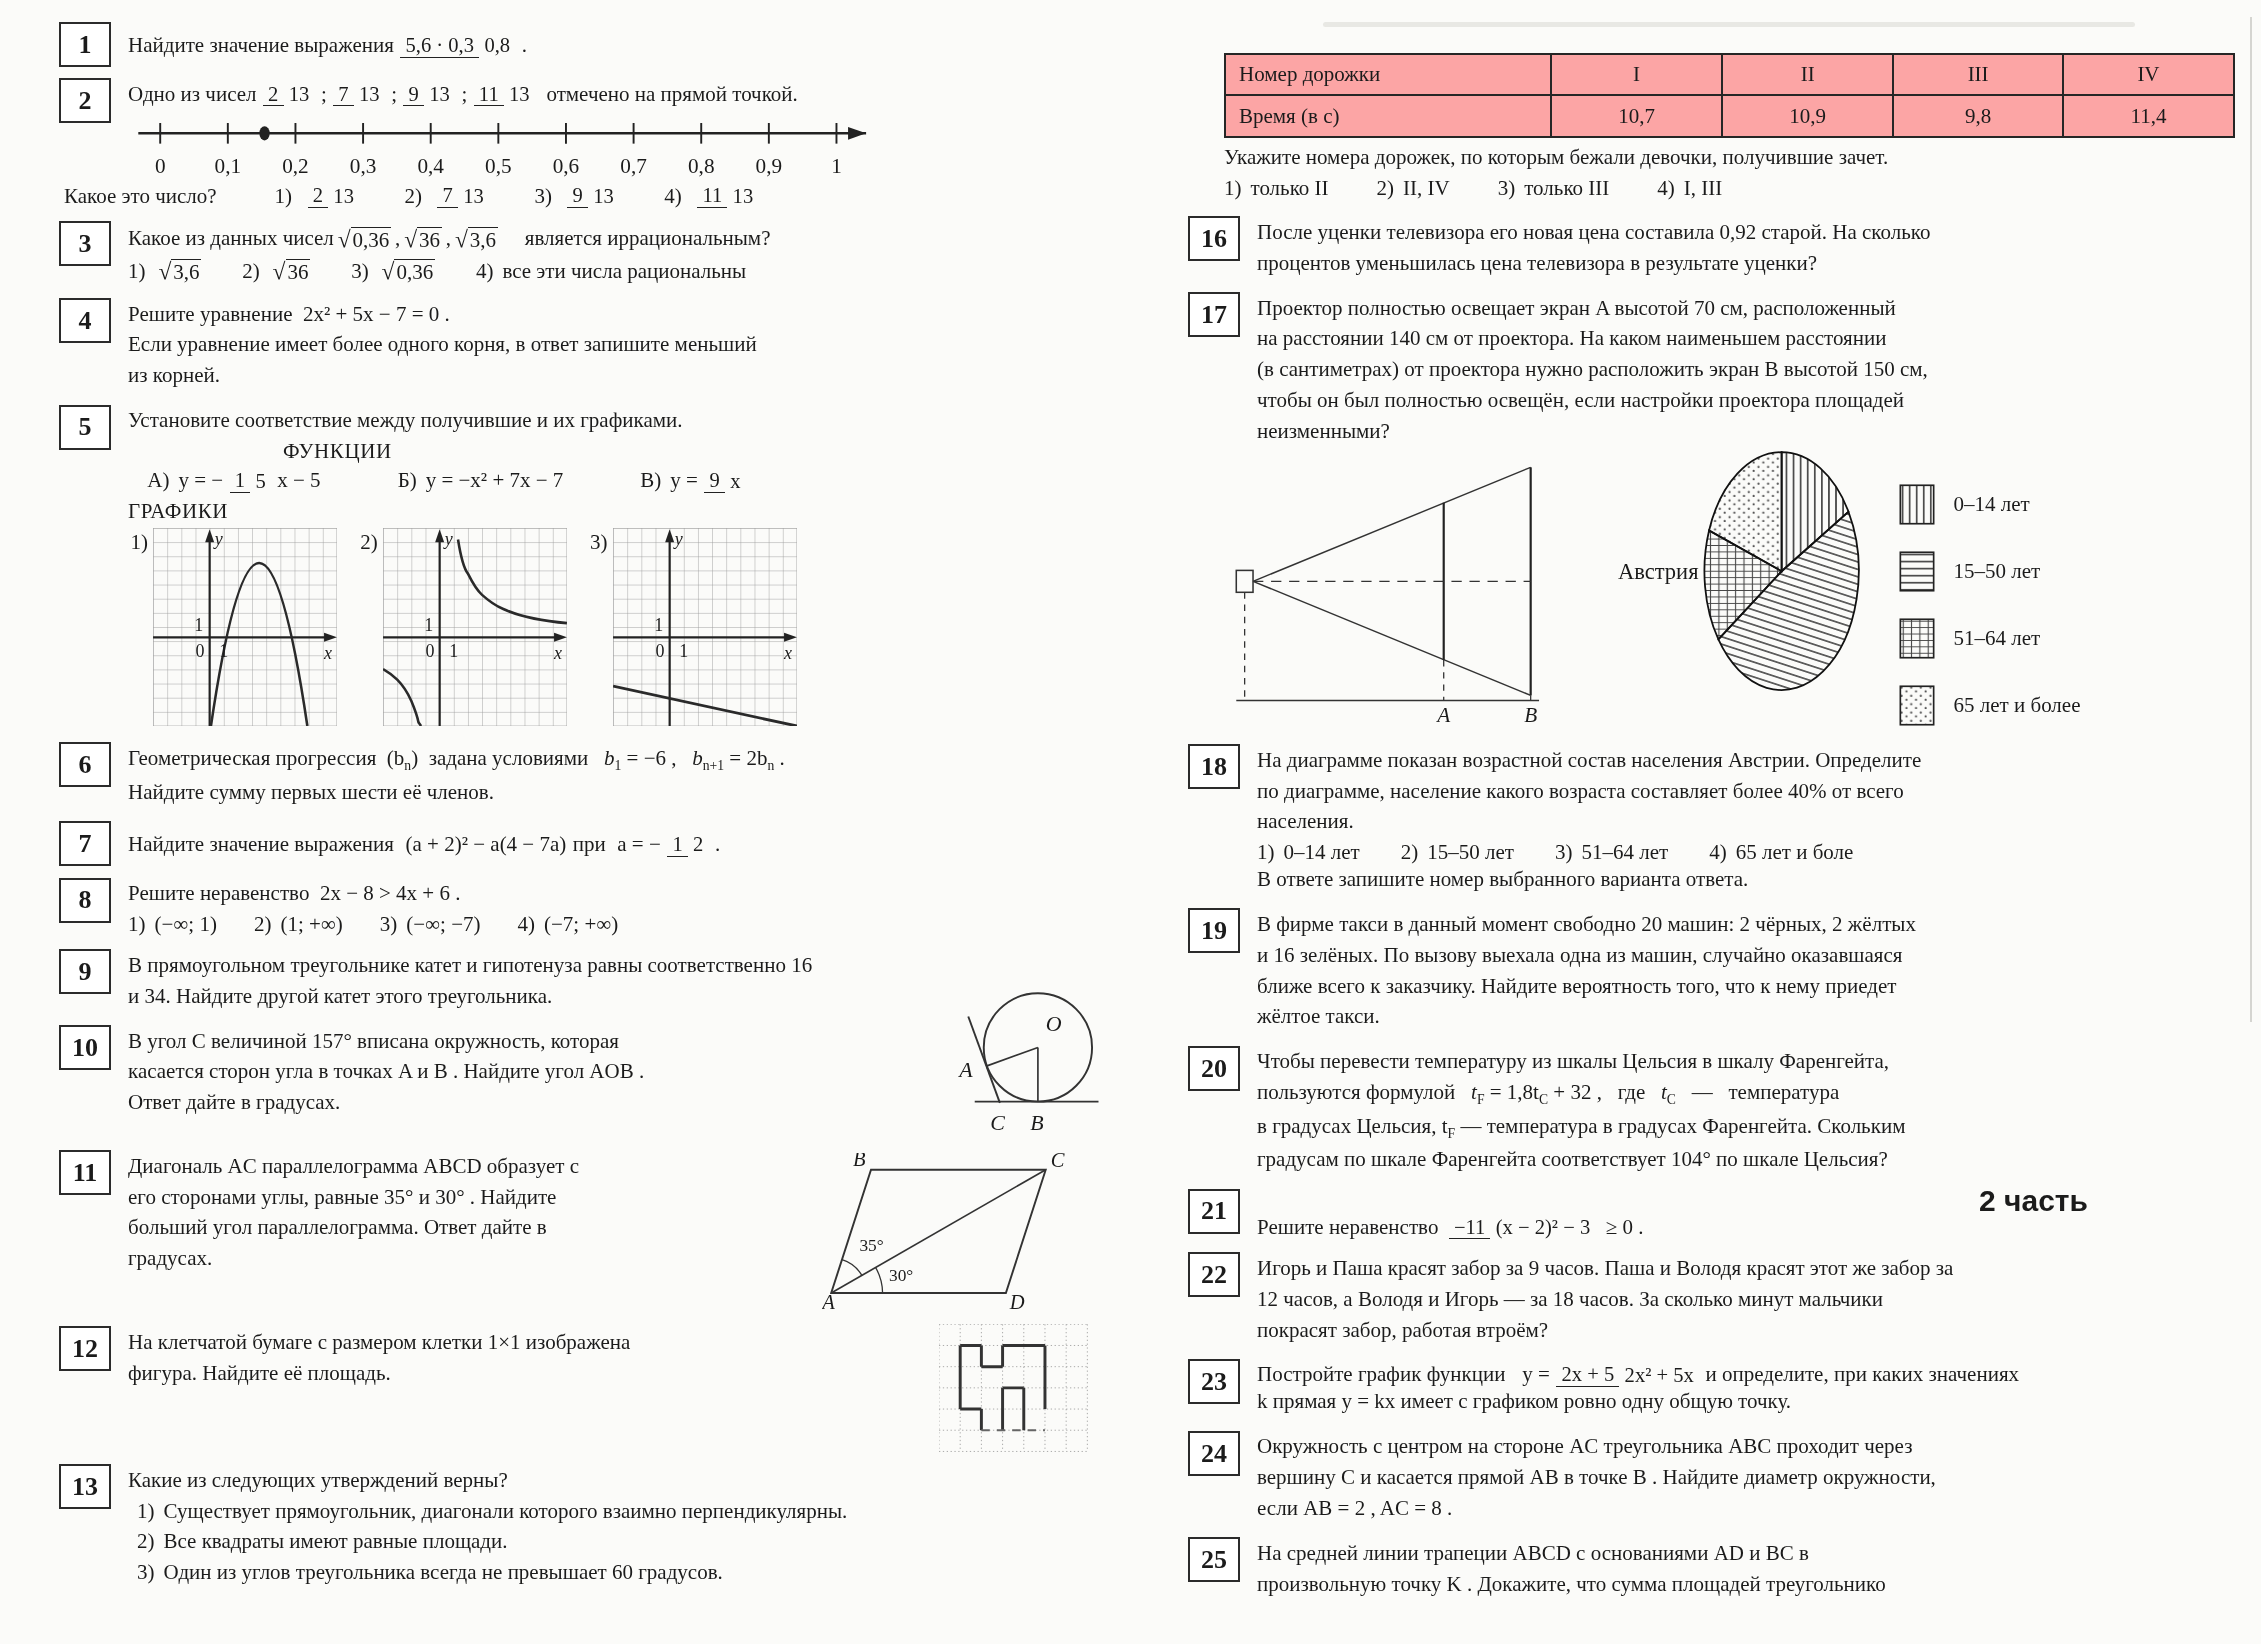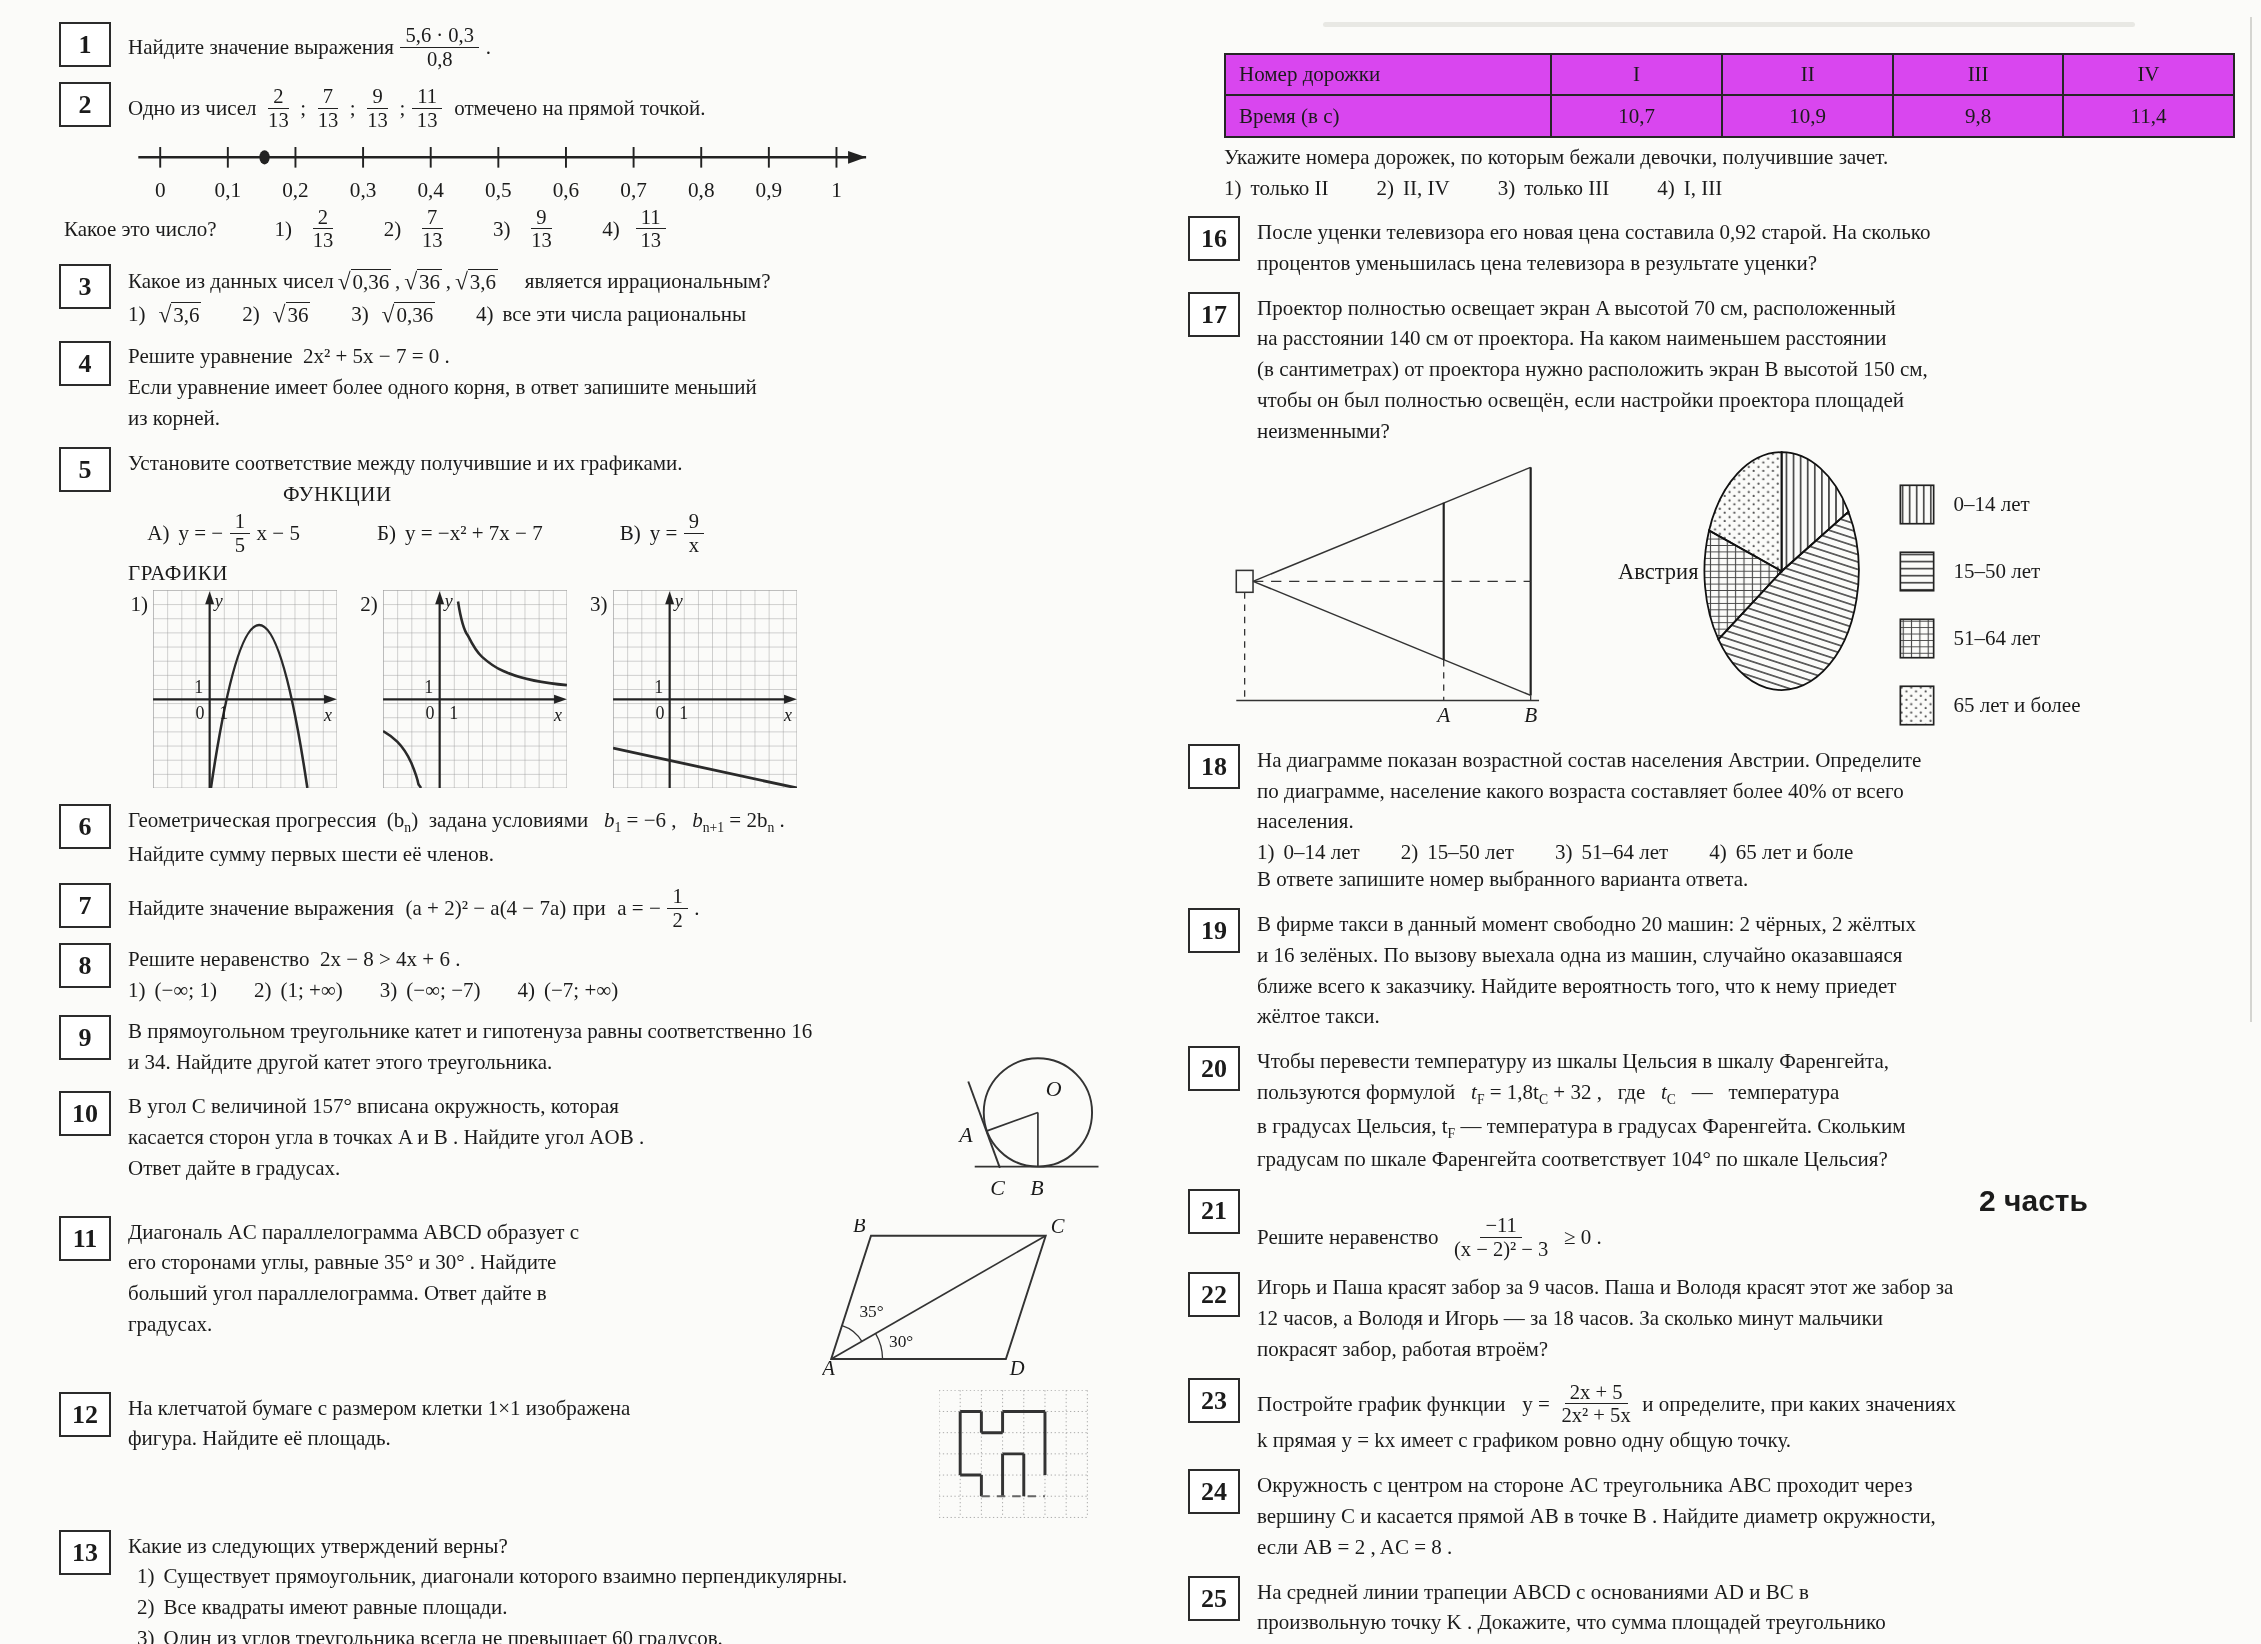--- a/index.html
+++ b/index.html
@@ -16,40 +16,40 @@
   .pageR{width:1137px;padding:17px 26px 0 64px;position:relative}
   .prob{display:flex;gap:17px;margin:0 0 9px 0}
   .nb{
     flex:0 0 auto;width:48px;height:41px;margin-top:2.6px;
     border:2.3px solid #2b2b2b;display:flex;align-items:center;justify-content:center;
     font-weight:bold;font-size:26px;background:#fff;
   }
   .ct{flex:1;min-width:0;padding-top:5.2px}
   .l{margin:0 0 3.9px 0}
   .mrow{display:flex;align-items:center;flex-wrap:wrap}
-  .frac{display:inline-flex;flex-direction:column;align-items:center;line-height:1.1;margin:0 6.4px;vertical-align:middle;font-size:0.98em}
+  .frac{display:inline-flex;flex-direction:row;align-items:center;line-height:1.1;margin:0 6.4px;vertical-align:middle;font-size:0.98em}
   .frac .num{border-bottom:1.9px solid #222;padding:0 5.2px;text-align:center}
   .frac .den{padding:0 5.2px;text-align:center}
   .sq{white-space:nowrap;margin:0 3.9px}
   .sq .rad{font-size:1.12em}
   .sq .ovl{border-top:1.9px solid #222;padding:0 1.9px}
   .opts{display:flex;align-items:center;flex-wrap:wrap;gap:0 37px;margin-top:2.6px}
   .opt{display:flex;align-items:center;white-space:nowrap}
   .k{margin-right:9px}
   .sectitle{margin:3.9px 0 2.6px 155px;letter-spacing:0.6px}
   .sectitle2{margin:1.3px 0 1.3px 0;letter-spacing:0.6px}
   .funcs{display:flex;align-items:center;gap:0 77px;margin:1.3px 0 3.9px 19.3px;flex-wrap:wrap}
   .fitem{display:flex;align-items:center;white-space:nowrap}
   .graphs{display:flex;gap:23px;margin:2.6px 0 5.2px 2.6px}
   .g{display:flex;align-items:flex-start;gap:5.2px}
   .glab{padding-top:1.3px}
   .figR{float:right;margin:0 0 3.9px 14px}
   .figR10{float:right;margin:-45px 0 0 9px}
   .figR12{float:right;margin:-5.2px 17px 0 11.6px}
-  table.res{border-collapse:collapse;margin:9px 0 6.4px 36px;background:#d946ef}
+  table.res{border-collapse:collapse;margin:9px 0 6.4px 36px;background:#fca5a5}
   table.res td{border:2.3px solid #262626;padding:6.4px 13px;font-size:21px}
   table.res td.c{text-align:center}
   table.res td.w0{width:335px}
   table.res td.wc{width:161px}
   .part2{
     font-family:"Liberation Sans","DejaVu Sans",sans-serif;
     font-weight:bold;font-size:30px;line-height:1;
     margin:6.4px 0 0 644px;
     text-align:center;
   }

